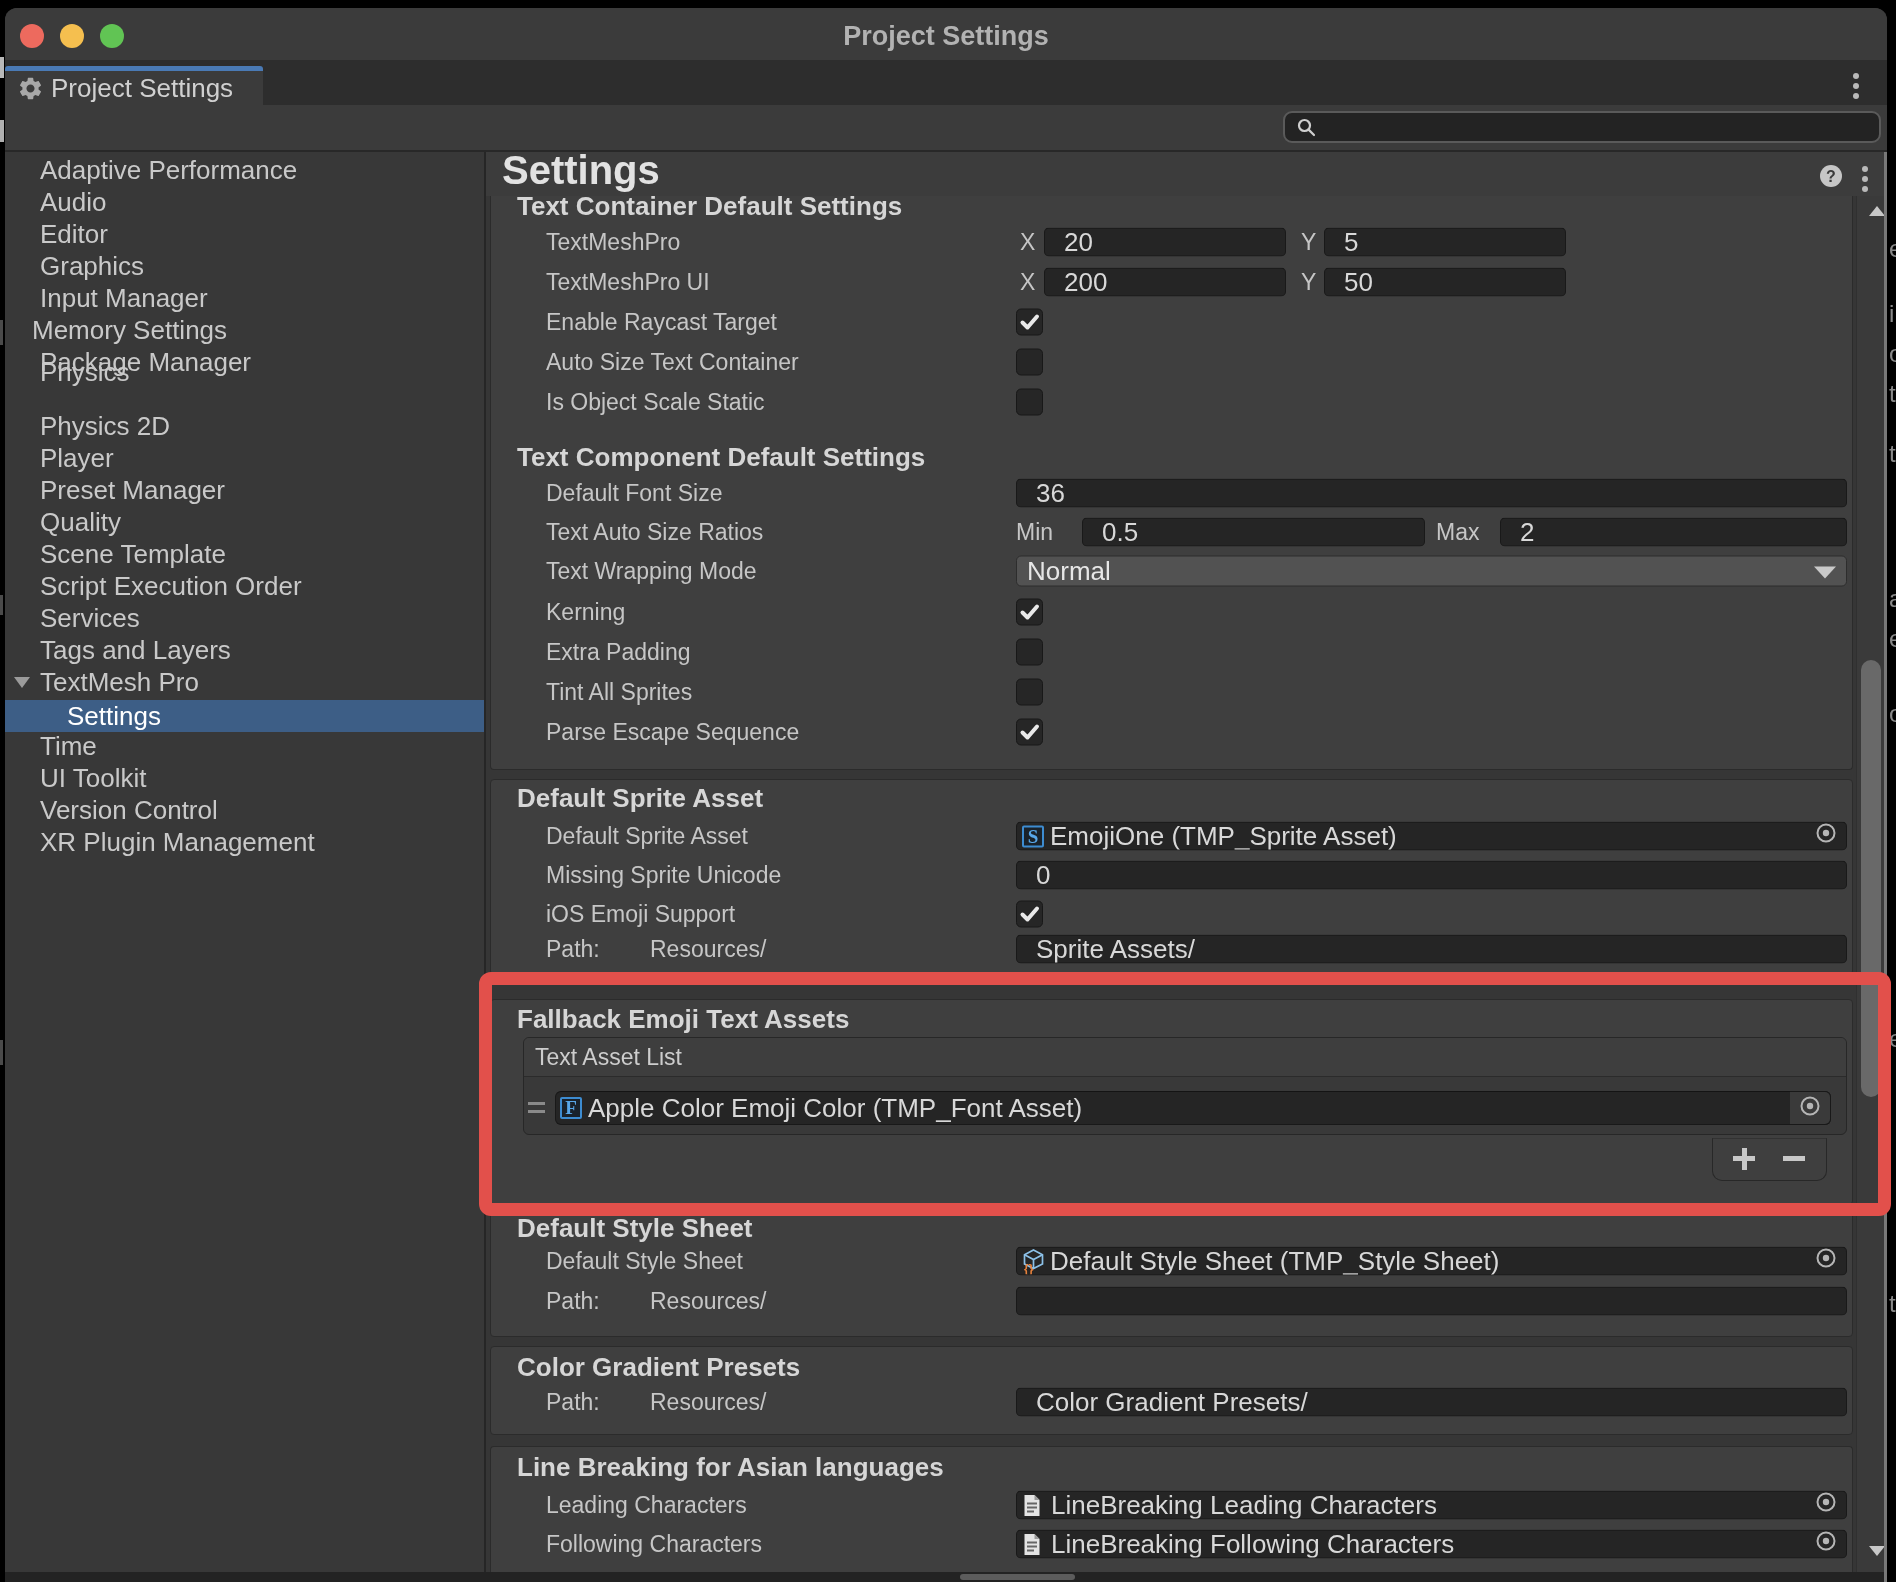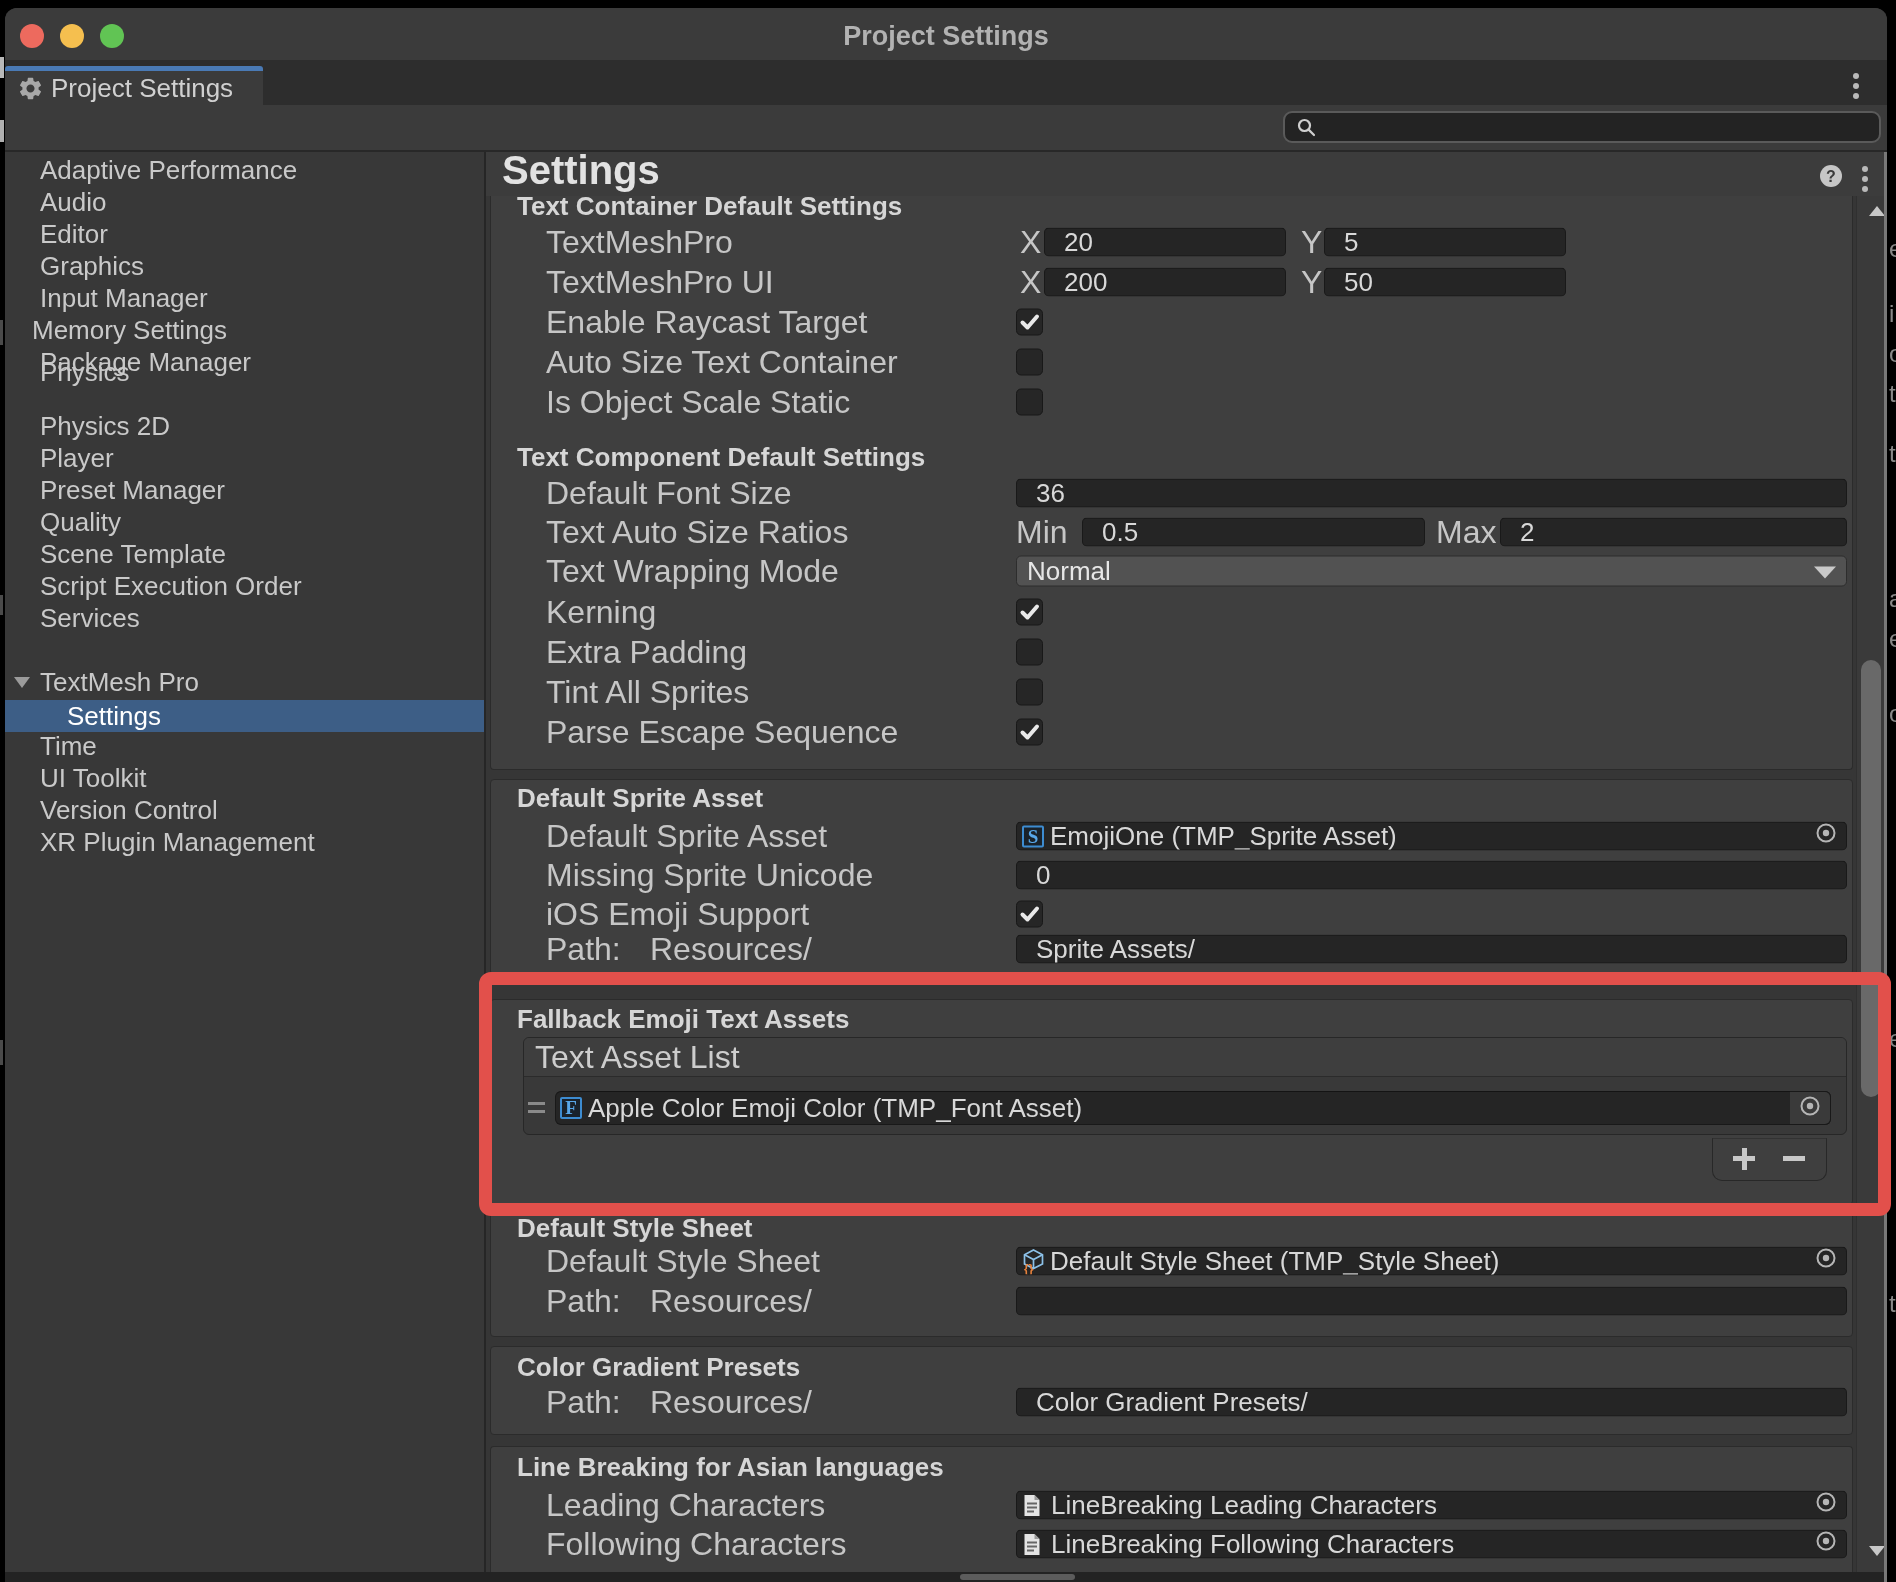--- a/index.html
+++ b/index.html
@@ -31,21 +31,21 @@
   #tri{position:absolute;left:9px;top:669px;width:0;height:0;
     border-left:8px solid transparent;border-right:8px solid transparent;border-top:11px solid #9b9b9b;}
   
   #mhead{position:absolute;left:481px;top:144px;width:1401px;height:44px;background:#3c3c3c;}
   #mtitle{position:absolute;left:16px;top:-4px;font-size:40px;font-weight:bold;color:#e2e2e2;}
   
   .panel{position:absolute;left:485px;width:1363px;background:#3f3f3f;
     border:1px solid #2b2b2b;box-sizing:border-box;border-radius:4px;}
   .hdr{position:absolute;font-size:26px;font-weight:bold;color:#d6d6d6;white-space:nowrap;
     transform:translateY(-50%);}
-  .lbl{position:absolute;font-size:32px;color:#c6c6c6;white-space:nowrap;transform:translateY(-50%);}
+  .lbl{position:absolute;font-size:23px;color:#c6c6c6;white-space:nowrap;transform:translateY(-50%);}
   .fld{position:absolute;height:29px;box-sizing:border-box;background:#252525;
     border:1px solid #191919;border-top-color:#141414;border-radius:5px;
     font-size:26px;color:#d8d8d8;display:flex;align-items:center;padding-left:19px;
     transform:translateY(-50%);white-space:nowrap;overflow:hidden;}
   .cb{position:absolute;left:1011px;width:27px;height:27px;box-sizing:border-box;background:#262626;
     border:1px solid #181818;border-radius:5px;transform:translateY(-50%);}
   .dd{position:absolute;left:1011px;width:831px;height:31px;box-sizing:border-box;background:#525252;
     border:1px solid #2d2d2d;border-radius:5px;font-size:26px;color:#e6e6e6;
     display:flex;align-items:center;padding-left:10px;transform:translateY(-50%);}
   .ddarr{position:absolute;right:10px;top:10px;width:0;height:0;
@@ -268,20 +268,21 @@
   <div class="srow" style="top:306px;padding-left:27px;">Memory Settings</div>
   <div class="srow" style="top:338px;">Package Manager</div>
   <div class="srow" style="top:348px;">Physics</div>
   <div class="srow" style="top:402px;">Physics 2D</div>
   <div class="srow" style="top:434px;">Player</div>
   <div class="srow" style="top:466px;">Preset Manager</div>
   <div class="srow" style="top:498px;">Quality</div>
   <div class="srow" style="top:530px;">Scene Template</div>
   <div class="srow" style="top:562px;">Script Execution Order</div>
   <div class="srow" style="top:594px;">Services</div>
+  <div class="srow" style="top:626px;">Tags and Layers</div>
   <div class="srow" style="top:658px;">TextMesh Pro</div>
   <div id="tri"></div>
   <div id="selrow">Settings</div>
   <div class="srow" style="top:722px;">Time</div>
   <div class="srow" style="top:754px;">UI Toolkit</div>
   <div class="srow" style="top:786px;">Version Control</div>
   <div class="srow" style="top:818px;">XR Plugin Management</div>
   <div id="mhead">
       <div id="mtitle">Settings</div>
     <svg style="position:absolute;left:1334px;top:13px;" width="22" height="22" viewBox="0 0 22 22">

